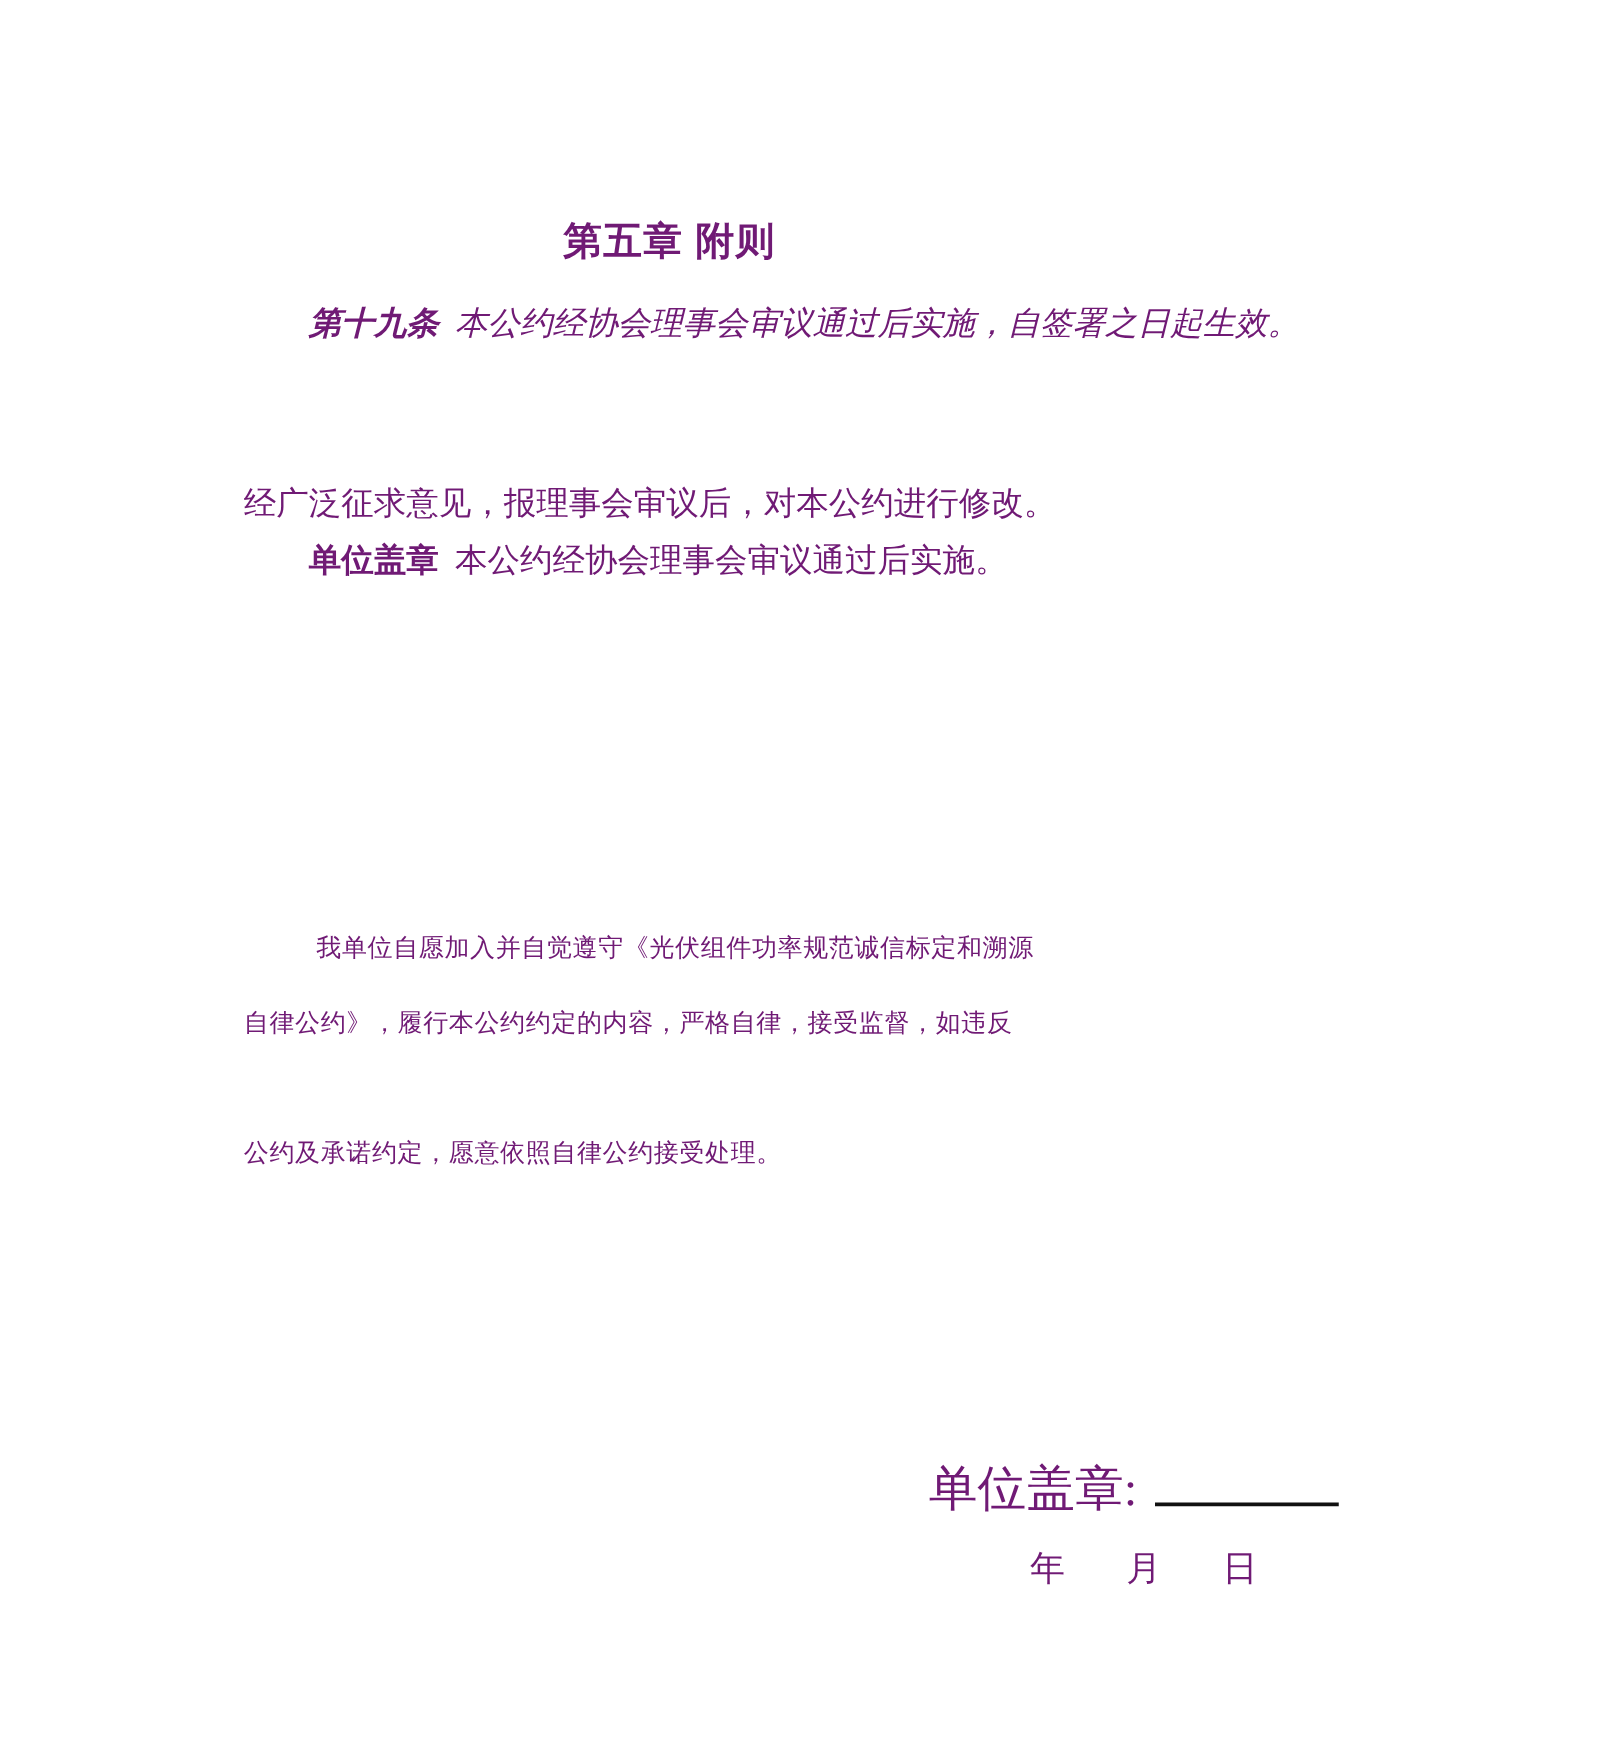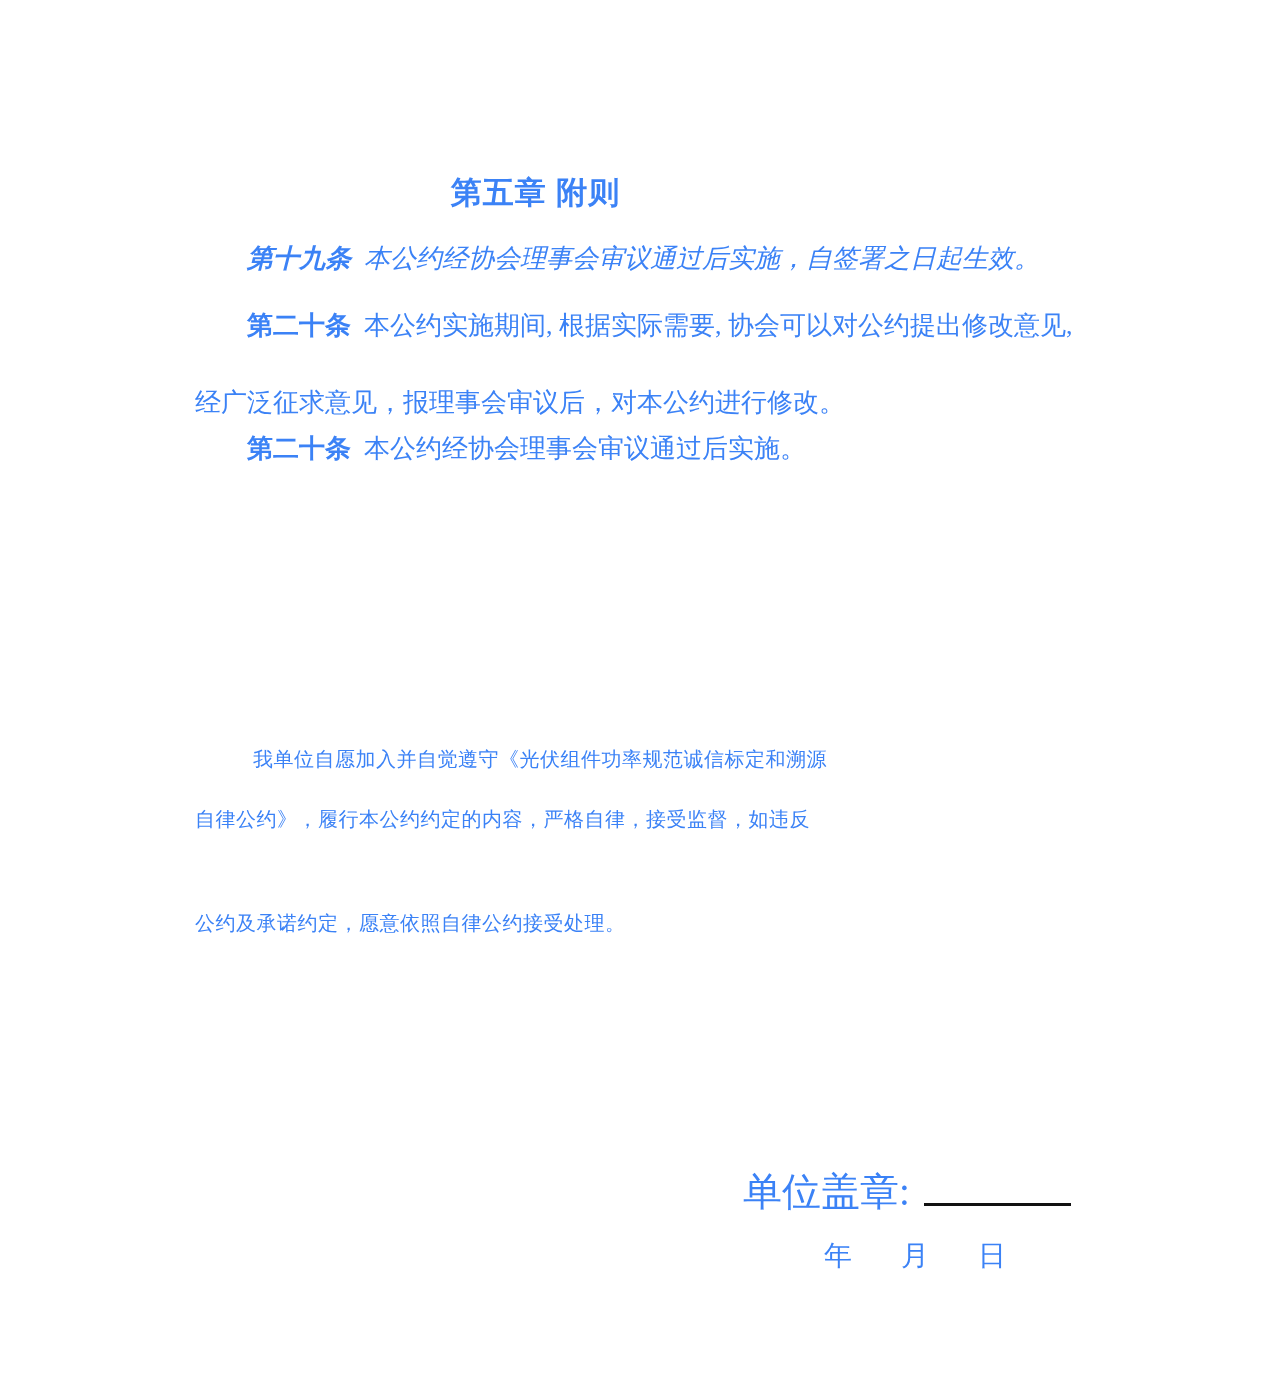--- a/index.html
+++ b/index.html
@@ -5,21 +5,21 @@
   html, body {
     margin: 0;
     padding: 0;
     background: #ffffff;
   }
   .page {
     position: relative;
     width: 1071px;
     height: 1399px;
     background: #ffffff;
-    color: #3b82f6;
+    color: #701a75;
     font-family: "Liberation Serif", "DejaVu Serif", serif;
     overflow: hidden;
   }
   .chapter-title {
     position: absolute;
     top: 174px;
     left: 0;
     width: 100%;
     text-align: center;
     margin: 0;
@@ -86,30 +86,27 @@
 <body>
 
 <div class="page">
 
   <h1 class="chapter-title">第五章 附则</h1>
 
   <div class="doc-line indent-line line-a19">
     <span class="article-label">第十九条</span><span>本公约经协会理事会审议通过后实施，自签署之日起生效。</span>
   </div>
 
-  <div class="doc-line indent-line line-a20-1">
-    <span class="article-label">第二十条</span><span>本公约实施期间, 根据实际需要, 协会可以对公约提出修改意见,</span>
-  </div>
 
   <div class="doc-line margin-line line-a20-2">
     <span>经广泛征求意见，报理事会审议后，对本公约进行修改。</span>
   </div>
 
   <div class="doc-line indent-line line-a21">
-    <span class="article-label">第二十条</span><span>本公约经协会理事会审议通过后实施。</span>
+    <span class="article-label">单位盖章</span><span>本公约经协会理事会审议通过后实施。</span>
   </div>
 
   <div class="doc-line pledge line-pledge-1">
     <span>我单位自愿加入并自觉遵守《光伏组件功率规范诚信标定和溯源</span>
   </div>
 
   <div class="doc-line pledge margin-line line-pledge-2">
     <span>自律公约》，履行本公约约定的内容，严格自律，接受监督，如违反</span>
   </div>
 

